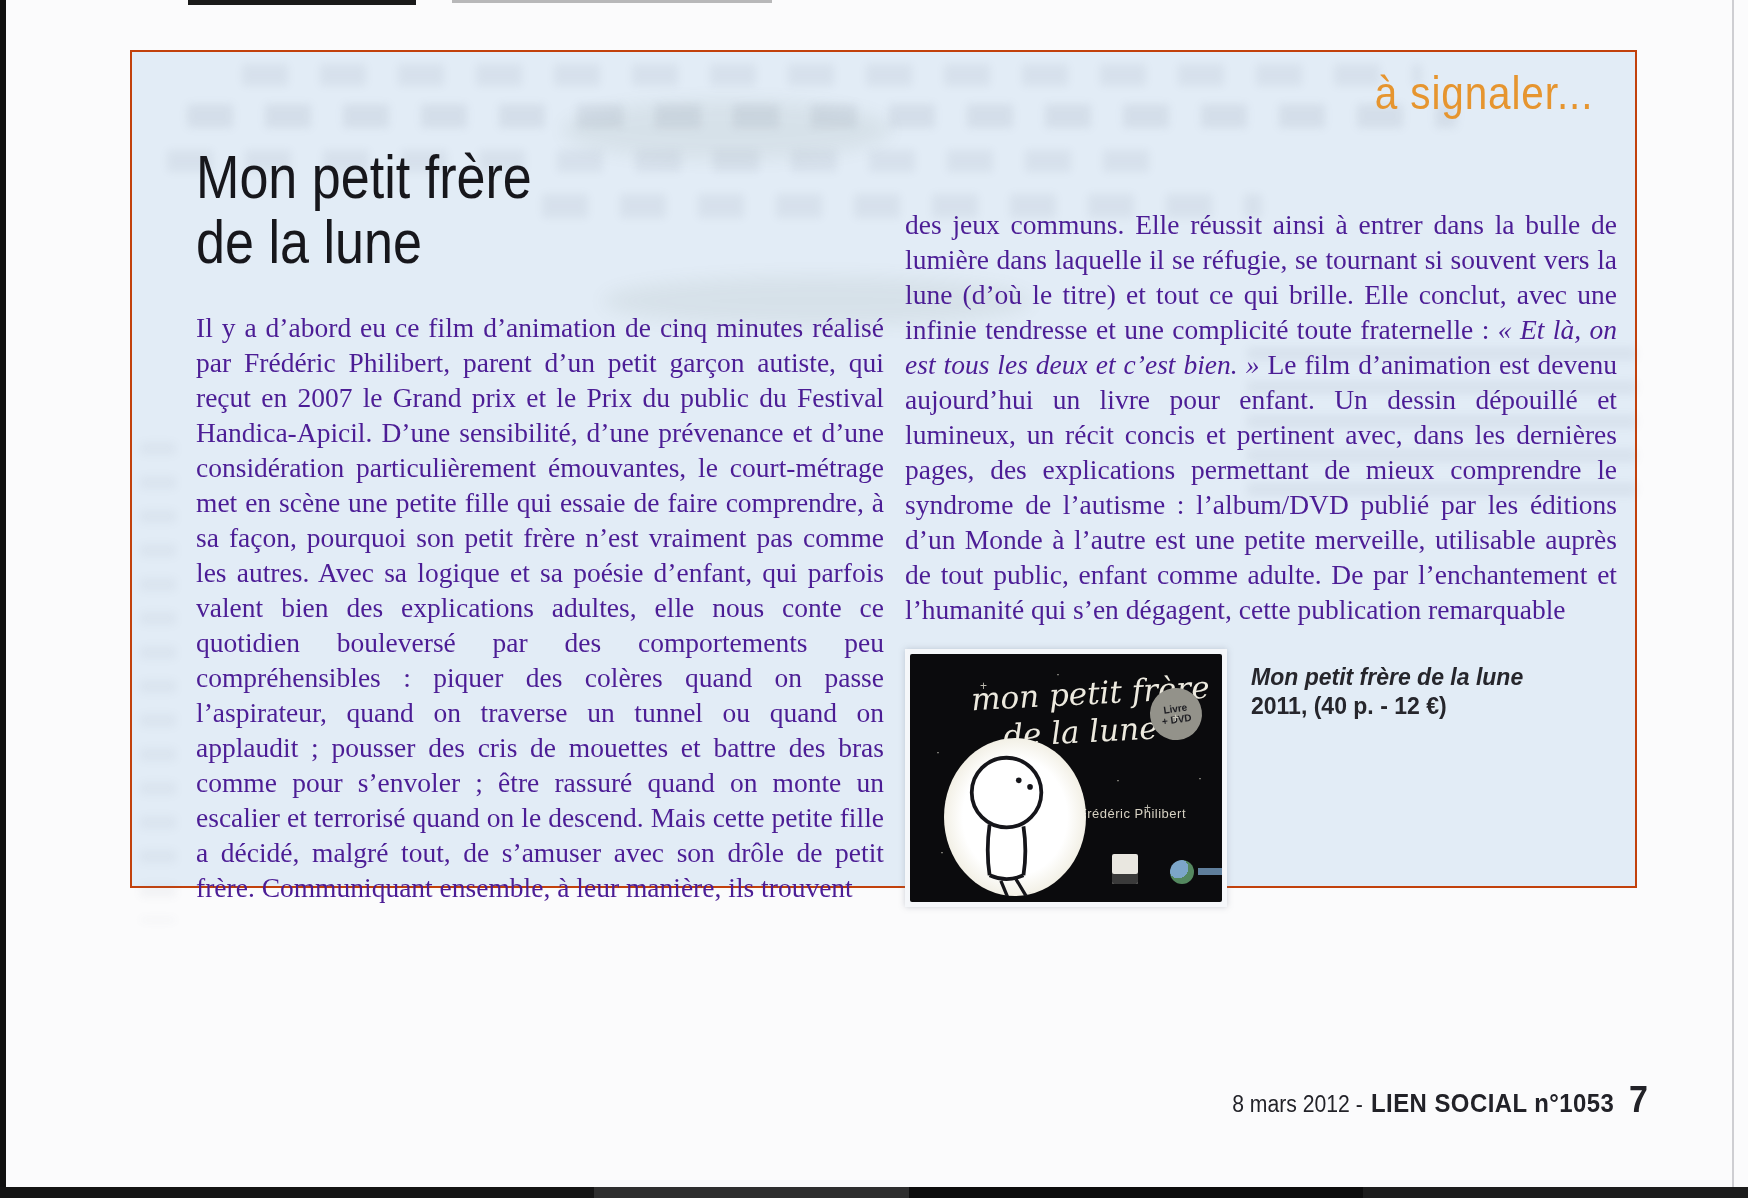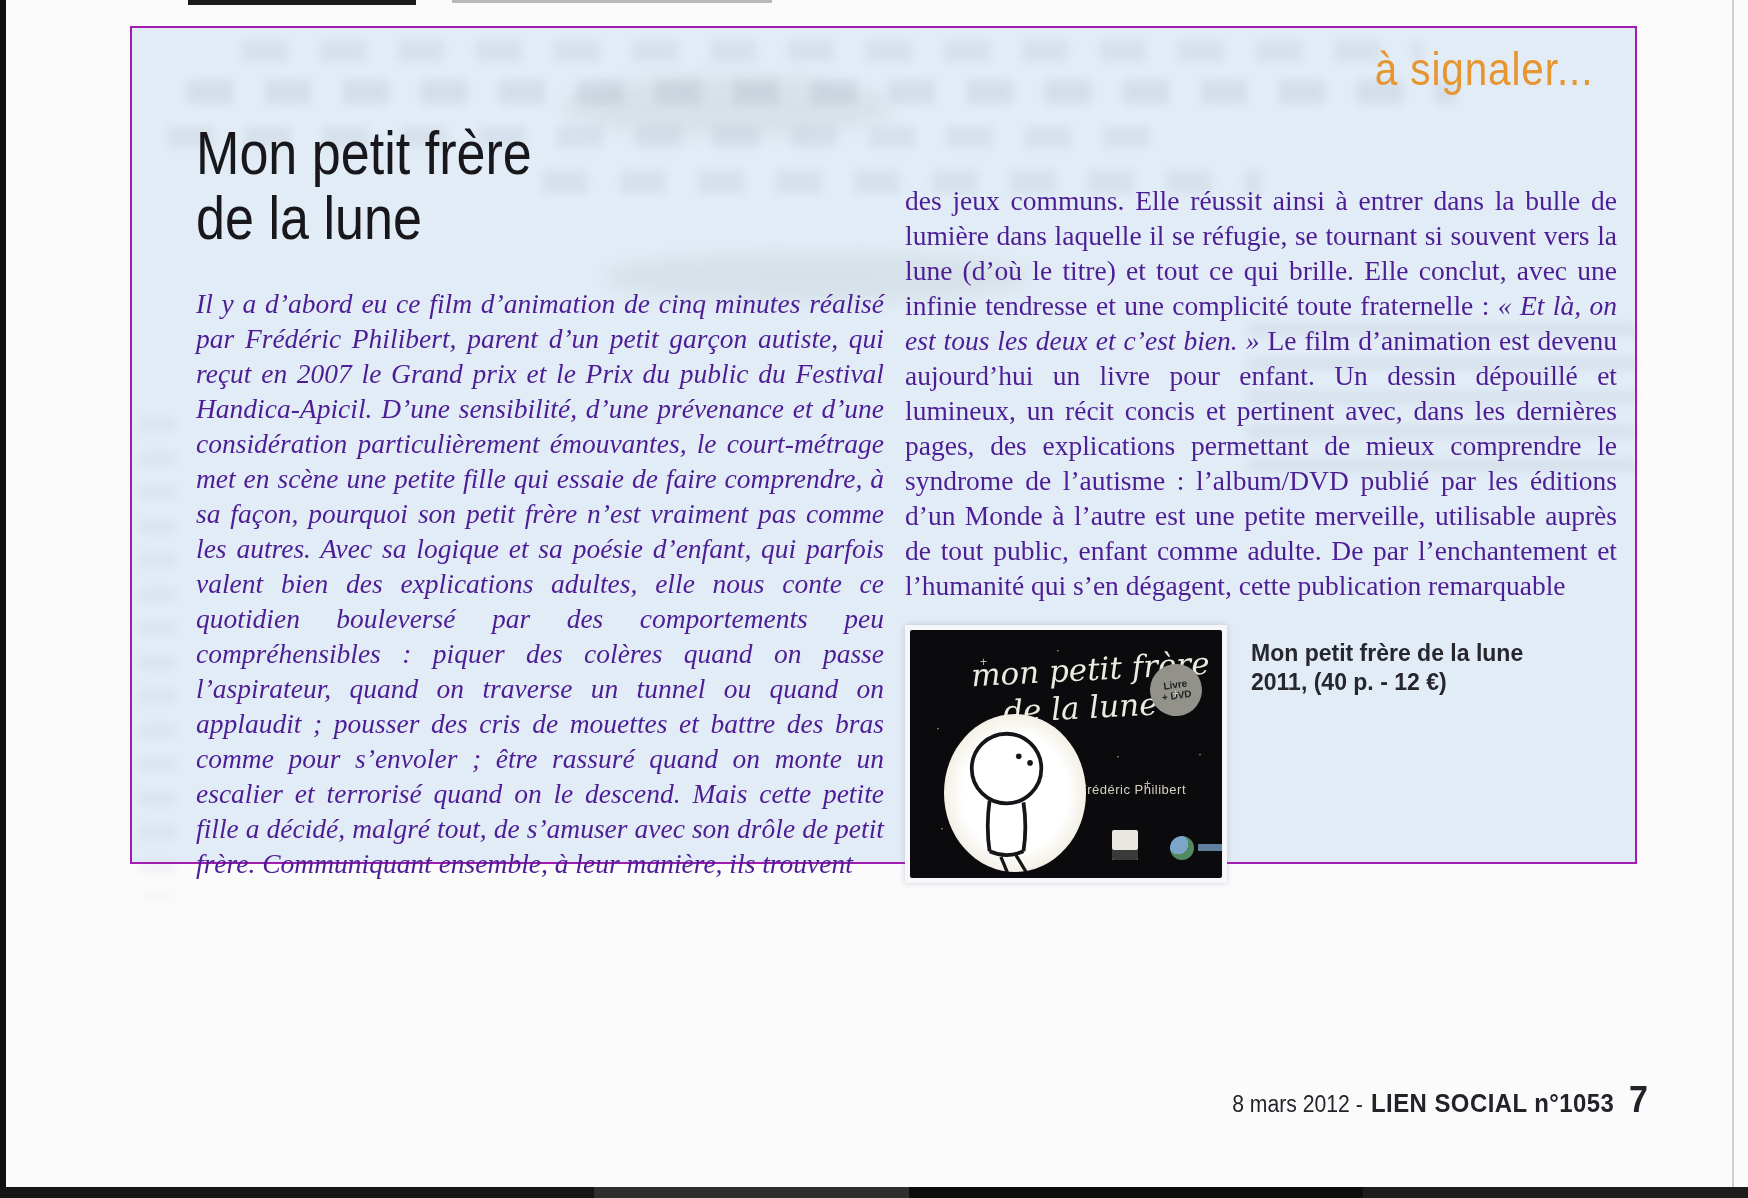--- a/index.html
+++ b/index.html
@@ -11,22 +11,22 @@
   
   .edge-left{position:absolute;left:0;top:0;width:6px;height:1187px;background:#101010;}
   .edge-bottom{position:absolute;left:0;bottom:0;width:100%;height:11px;
     background:linear-gradient(90deg,#141414 0 34%,#2e2e2e 34% 52%,#0d0d0d 52% 78%,#1c1c1c 78% 100%);}
   .edge-right{position:absolute;left:1732px;top:0;width:2px;height:1187px;background:rgba(170,170,175,.55);}
   .top-line{position:absolute;left:188px;top:0;width:228px;height:5px;background:#1a1a1a;}
   .top-line2{position:absolute;left:452px;top:0;width:320px;height:3px;background:#555;opacity:.4;}
 
   
   .panel{
-    position:absolute; left:130px; top:26px; width:1507px; height:838px;
-    background:#e2ecf6; border:2px solid #a21caf; box-sizing:border-box;
+    position:absolute; left:130px; top:50px; width:1507px; height:838px;
+    background:#e2ecf6; border:2px solid #c2410c; box-sizing:border-box;
   }
 
   
   .bleed{position:absolute;border-radius:4px;filter:blur(4px);opacity:.16;
     background:repeating-linear-gradient(90deg, rgba(104,114,136,.55) 0 46px, rgba(104,114,136,0) 46px 78px);}
   .bleed.rows{background:repeating-linear-gradient(180deg, rgba(104,114,136,.5) 0 13px, rgba(104,114,136,0) 13px 34px);}
   .bleed.blob{background:rgba(88,106,92,.5);filter:blur(9px);opacity:.16;}
 
   .flag{
     position:absolute; top:14px; right:42px;
@@ -40,21 +40,21 @@
   h1.title{
     margin:0; font-size:62px; line-height:65px; font-weight:400;
     color:#17171c; letter-spacing:0;
     transform:scaleX(.84); transform-origin:left top; width:820px;
   }
   .body-text{
     margin:0; font-family:"Liberation Serif", serif;
     font-size:27.5px; line-height:35px; color:#4c1d95;
     text-align:justify;
   }
-  .col-left .body-text{margin-top:36px;font-style:italic;}
+  .col-left .body-text{margin-top:36px;}
   .quote-italic{font-style:italic;}
 
   .media-row{display:flex; margin-top:10px;}
   .cover-mat{flex:0 0 auto; background:#f5f7fa; padding:5px; box-shadow:0 0 6px rgba(120,130,145,.35); margin-top:12px;}
   .cover{
     position:relative; width:312px; height:248px; background:#0b0b0d;
     border-radius:2px; overflow:hidden;
   }
   .cover-script{
     position:absolute; top:20px; left:62px;
@@ -79,21 +79,21 @@
   .logo-a{position:absolute; right:84px; bottom:18px; width:26px; height:30px; background:#e9e7e0; border-radius:2px;
     box-shadow:inset 0 -10px 0 #3a3a3a;}
   .logo-b{position:absolute; right:28px; bottom:18px; width:24px; height:24px; border-radius:50%;
     background:radial-gradient(circle at 35% 35%, #86b4da 0 45%, #5b9367 45% 100%); opacity:.92;}
   .logo-b::after{content:""; position:absolute; left:28px; top:8px; width:34px; height:7px; background:#7fa9cf; opacity:.8;}
 
   .side-stack{margin-left:24px; width:352px;}
   .book-info{
     margin-top:26px; font-size:23px; line-height:29px; font-weight:700; color:#26262c;
   }
-  .book-info .bi-title{}
+  .book-info .bi-title{font-style:italic;}
 
   .footer{
     position:absolute; top:1079px; right:100px;
     display:flex; align-items:baseline; white-space:nowrap;
     color:#222228; transform:scaleX(.92); transform-origin:right bottom;
   }
   .footer .f-date{font-size:23px; font-weight:400; margin-right:9px;}
   .footer .f-mag{font-size:26px; font-weight:700; letter-spacing:.5px;}
   .footer .f-page{font-size:37px; font-weight:700; margin-left:16px;}
 </style>

